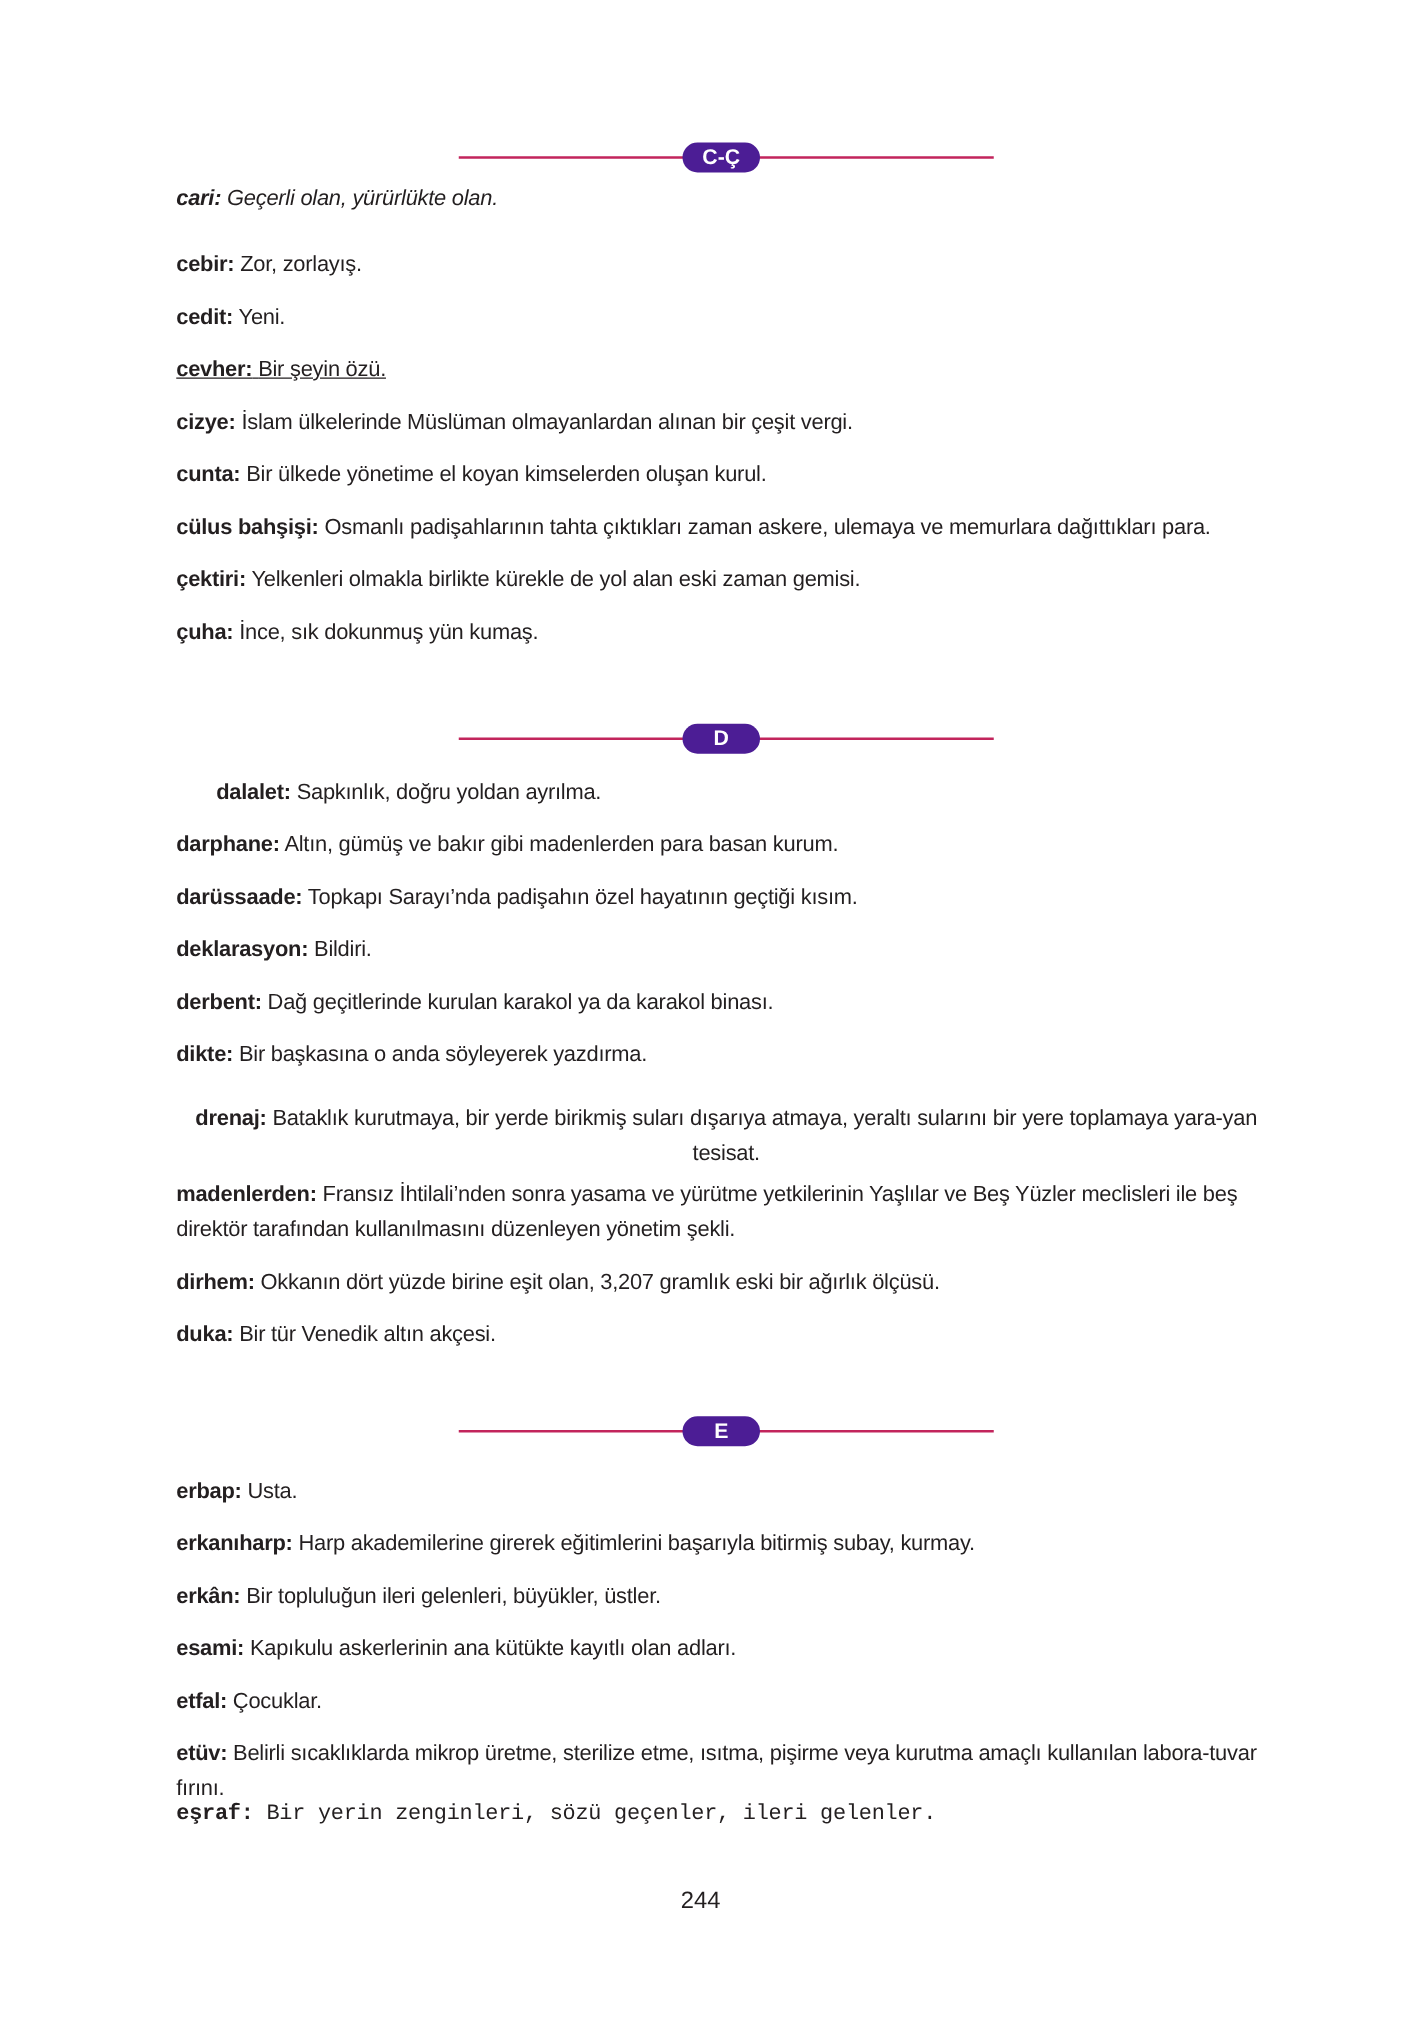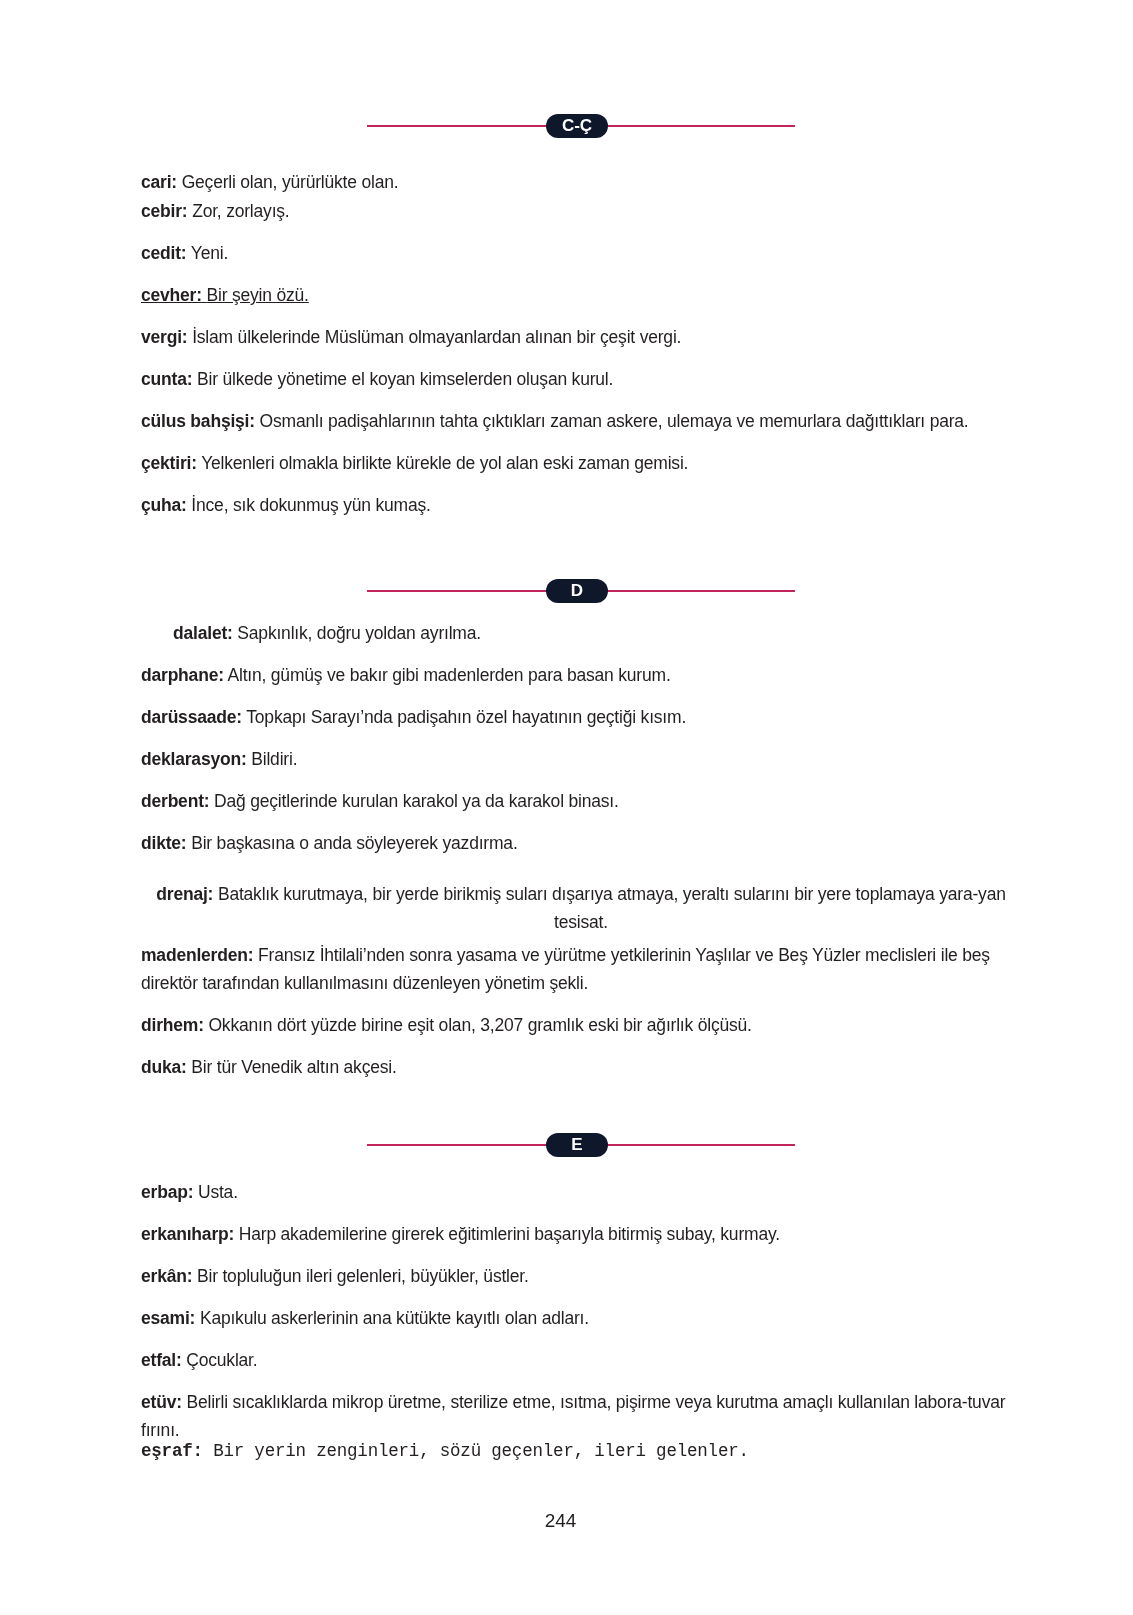--- a/index.html
+++ b/index.html
@@ -29,21 +29,21 @@
       height: 2px;
       background: #c2255c;
     }
     .section-header .pill {
       position: absolute;
       left: 179px;
       top: 0;
       width: 62px;
       height: 24px;
       border-radius: 12px;
-      background: #0f172a;
+      background: #4c1d95;
       color: #ffffff;
       font-weight: bold;
       font-size: 17px;
       line-height: 24px;
       text-align: center;
     }
     .entry {
       position: absolute;
       left: 141px;
       width: 880px;
@@ -64,25 +64,25 @@
     }
   </style>
 </head>
 <body>
 
 <div class="section-header" style="top:114px;">
   <div class="rule"></div>
   <div class="pill">C-Ç</div>
 </div>
 
-<div class="entry" style="top:168px;"><span class="term">cari:</span> <span>Geçerli olan, yürürlükte olan.</span></div>
+<div class="entry" style="top:144px;font-style:italic;"><span class="term">cari:</span> <span>Geçerli olan, yürürlükte olan.</span></div>
 <div class="entry" style="top:197px;"><span class="term">cebir:</span> <span>Zor, zorlayış.</span></div>
 <div class="entry" style="top:239px;"><span class="term">cedit:</span> <span>Yeni.</span></div>
 <div class="entry" style="top:281px;text-decoration:underline;"><span class="term">cevher:</span> <span>Bir şeyin özü.</span></div>
-<div class="entry" style="top:323px;"><span class="term">vergi:</span> <span>İslam ülkelerinde Müslüman olmayanlardan alınan bir çeşit vergi.</span></div>
+<div class="entry" style="top:323px;"><span class="term">cizye:</span> <span>İslam ülkelerinde Müslüman olmayanlardan alınan bir çeşit vergi.</span></div>
 <div class="entry" style="top:365px;"><span class="term">cunta:</span> <span>Bir ülkede yönetime el koyan kimselerden oluşan kurul.</span></div>
 <div class="entry" style="top:407px;"><span class="term">cülus bahşişi:</span> <span>Osmanlı padişahlarının tahta çıktıkları zaman askere, ulemaya ve memurlara dağıttıkları para.</span></div>
 <div class="entry" style="top:449px;"><span class="term">çektiri:</span> <span>Yelkenleri olmakla birlikte kürekle de yol alan eski zaman gemisi.</span></div>
 <div class="entry" style="top:491px;"><span class="term">çuha:</span> <span>İnce, sık dokunmuş yün kumaş.</span></div>
 
 <div class="section-header" style="top:579px;">
   <div class="rule"></div>
   <div class="pill">D</div>
 </div>
 

